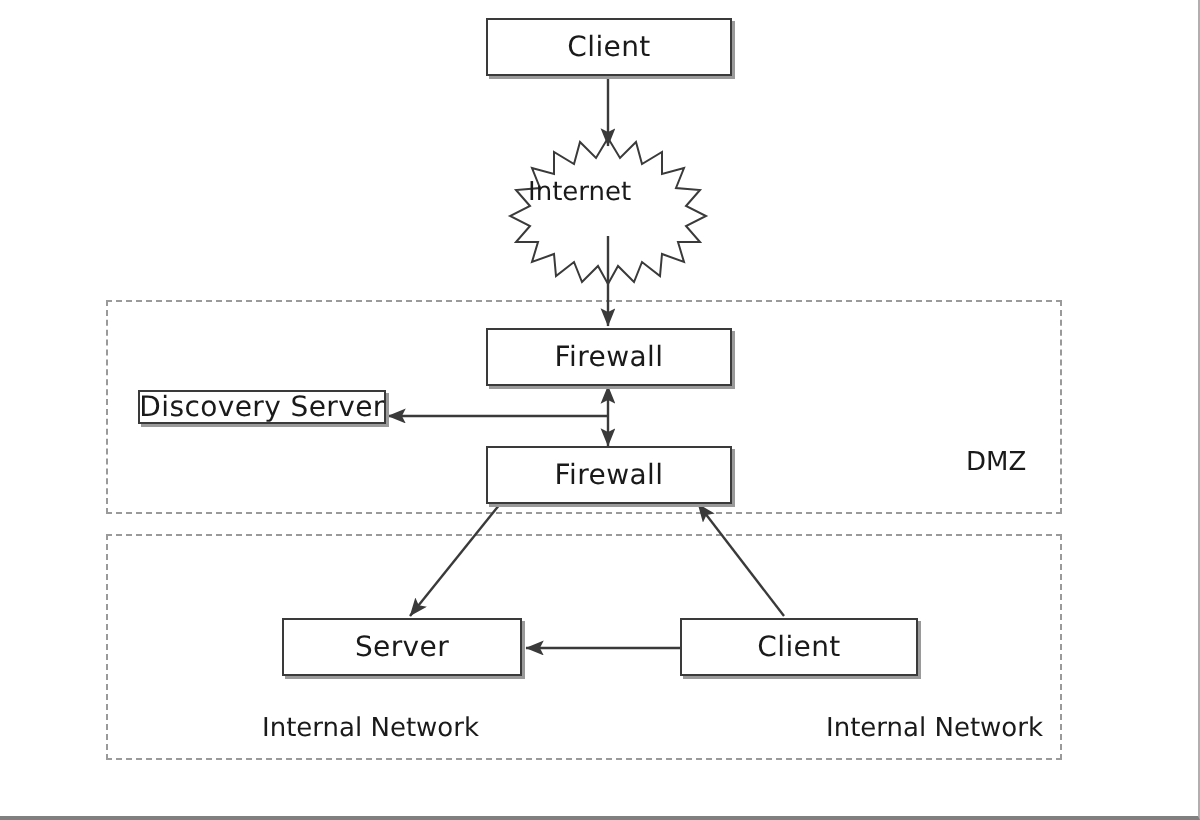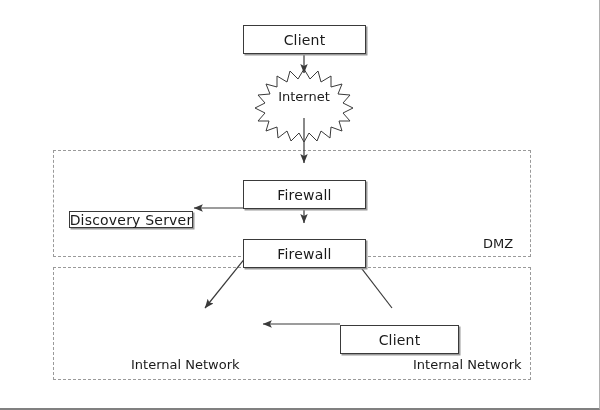--- a/index.html
+++ b/index.html
@@ -30,21 +30,20 @@
     box-shadow: 1.5px 1.5px 0 0 #9a9a9a;
     display: flex;
     align-items: center;
     justify-content: center;
     color: #1a1a1a;
     font-size: 14px;
     line-height: 1;
     letter-spacing: 0.2px;
     white-space: nowrap;
     z-index: 5;
-    margin-top: 16px;
   }
   
   .zone {
     position: absolute;
     box-sizing: border-box;
     border: 1px dashed #9a9a9a;
     background: transparent;
     z-index: 1;
   }
   .zone-label {
@@ -63,33 +62,32 @@
     height: 410px;
     z-index: 4;
     pointer-events: none;
   }
   #starburst-label {
     position: absolute;
     font-size: 13px;
     color: #1a1a1a;
     white-space: nowrap;
     z-index: 6;
-    text-align: center;
   }
 </style>
 </head>
 <body>
 
 <div id="canvas">
 
   <div class="zone" style="left:53px; top:150px; width:478px; height:107px;"></div>
 
   <div class="zone" style="left:53px; top:267px; width:478px; height:113px;"></div>
 
-  <div class="zone-label" style="left:483px; top:236px;text-align:center;">DMZ</div>
+  <div class="zone-label" style="left:483px; top:224px;text-align:center;">DMZ</div>
 
   <div class="zone-label" style="left:131px; top:357px;">Internal Network</div>
 
   <div class="zone-label" style="left:413px; top:357px;">Internal Network</div>
 
   <svg id="links" viewBox="0 0 600 410" xmlns="http://www.w3.org/2000/svg">
     <defs>
       <marker id="arrow" markerWidth="9" markerHeight="9" refX="7.4" refY="3.1" orient="auto" markerUnits="strokeWidth">
         <path d="M0,0 L7.6,3.1 L0,6.2 L1.6,3.1 z" fill="#3a3a3a"></path>
       </marker>
@@ -122,16 +120,17 @@
   <div class="node" style="left:243px; top:9px; width:123px; height:29px;">Client</div>
 
   <div id="starburst-label" style="left:264px; top:89px; width:80px;">Internet</div>
 
   <div class="node" style="left:243px; top:164px; width:123px; height:29px;">Firewall</div>
 
   <div class="node" style="left:69px; top:195px; width:124px; height:17px;">Discovery Server</div>
 
   <div class="node" style="left:243px; top:223px; width:123px; height:29px;">Firewall</div>
 
+  <div class="node" style="left:141px; top:309px; width:120px; height:29px;">Server</div>
 
   <div class="node" style="left:340px; top:309px; width:119px; height:29px;">Client</div>
 
 </div>
 
 </body></html>

